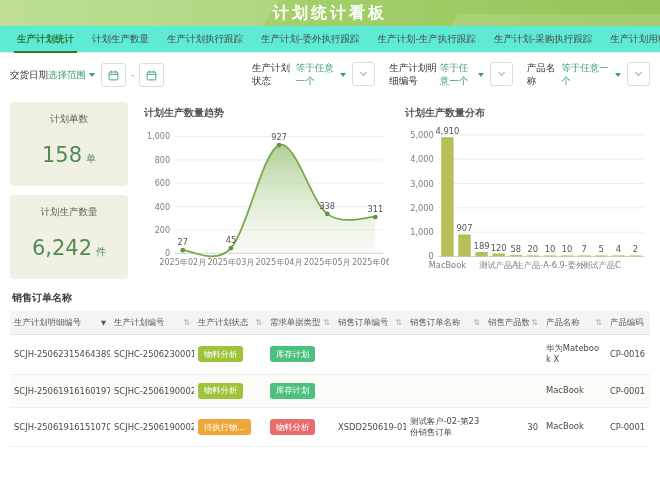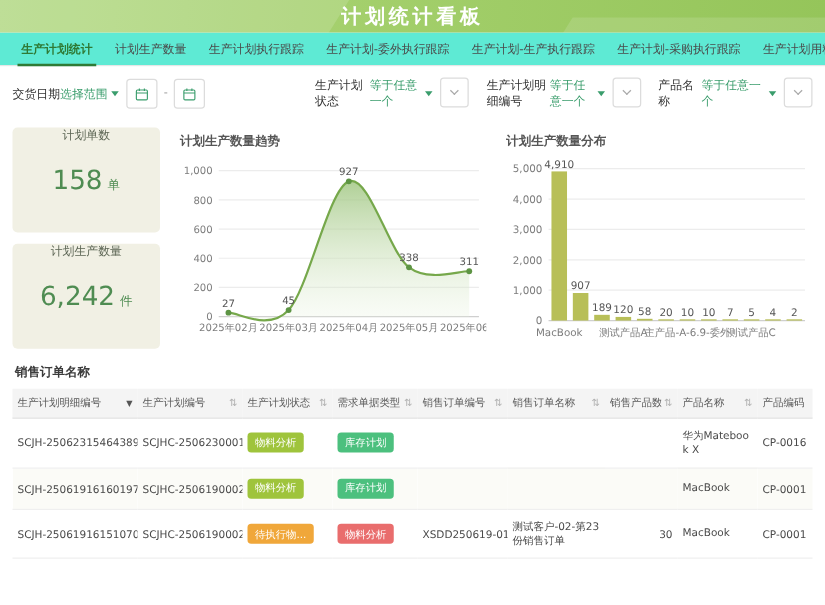--- a/index.html
+++ b/index.html
@@ -43,21 +43,21 @@
   .select { height:24px; border:1px solid #dcdcdc; border-radius:3px; background:#fff;
     display:flex; align-items:center; justify-content:flex-end; padding:0 8px;
     font-size:9px; color:#666; }
   .chev { width:5px; height:5px; border-right:1.3px solid #a9a9a9;
     border-bottom:1.3px solid #a9a9a9; transform:rotate(45deg); margin-top:-3px; }
 
   
   .main { display:flex; gap:10px; padding:2px 10px 0; }
   .statcol { width:118px; display:flex; flex-direction:column; gap:9px; }
   .card { background:var(--card-bg); border-radius:4px; height:84px;
-    display:flex; flex-direction:column; align-items:center; }
+    display:flex; flex-direction:column; align-items:center; padding-top:11px; }
   .card-title { font-size:9.5px; color:#5c6554; }
   .card-value-row { margin-top:17px; display:flex; align-items:baseline; gap:4px;
     color:var(--stat-green); }
   .card-value { font-size:21px; }
   .card-unit { font-size:10px; }
   .chartbox { flex:1; min-width:0; }
   .chart-title { font-size:10px; font-weight:600; color:#565656; margin:4px 0 1px 6px; }
   svg { display:block; width:100%; }
   .axis-txt { font-size:8.3px; fill:#7d7d7d; }
   .val-txt { font-size:8.4px; fill:#555; }

